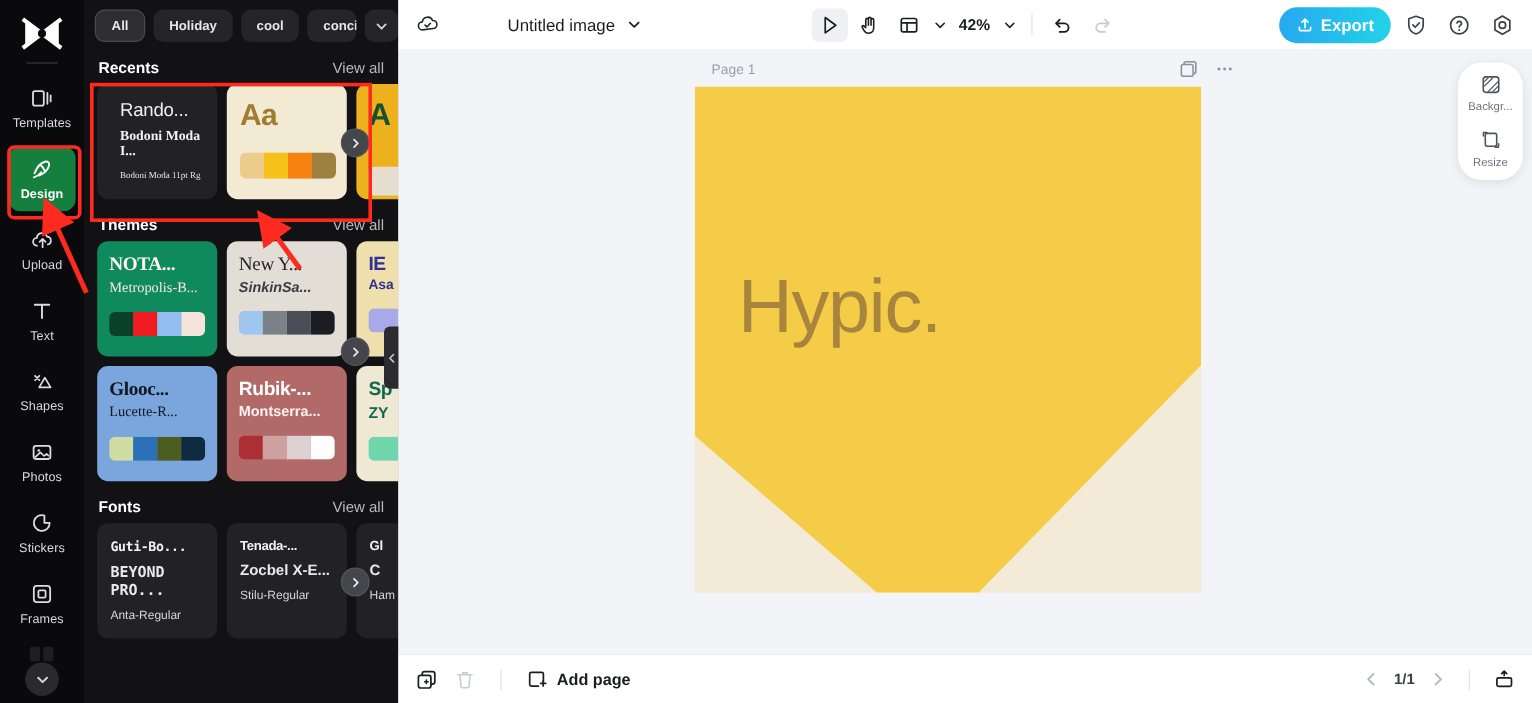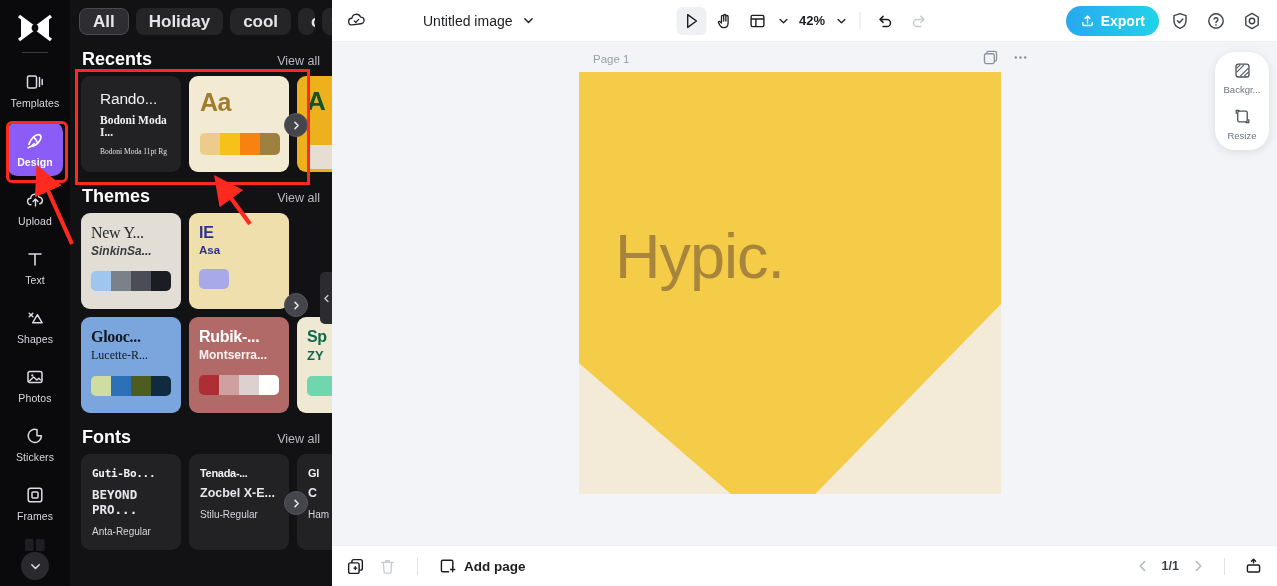--- a/index.html
+++ b/index.html
@@ -19,21 +19,21 @@
   }
   .rail-logo { margin-top: 10px; width: 46px; height: 36px; display:flex; align-items:center; justify-content:center; }
   .rail-divider { width: 26px; height: 1px; background: #3a3a3e; margin: 6px 0 10px; }
   .rail-item {
     width: 56px; height: 54px; border-radius: 10px;
     display: flex; flex-direction: column; align-items: center; justify-content: center;
     gap: 4px; margin-bottom: 5px; cursor: pointer;
   }
   .rail-item .ric { width: 22px; height: 22px; display:flex; align-items:center; justify-content:center; }
   .rail-item .rlb { font-size: 10.5px; color: #d8d8dd; letter-spacing: .1px; }
-  .rail-item.active { background: #8b5cf6; }
+  .rail-item.active { background: #15803d; }
   .rail-item.active .rlb { color: #ffffff; font-weight: 700; }
   .rail-more {
     width: 28px; height: 28px; border-radius: 50%;
     background: #2a2a2e; display:flex; align-items:center; justify-content:center;
     position: absolute; bottom: 6px; left: 21px;
   }
   .rail-peek { position:absolute; bottom: 34px; left: 24px; opacity:.45; }
 
   
   .hl-design {
@@ -41,33 +41,33 @@
     border: 3px solid #ff2a1f; border-radius: 6px; pointer-events: none; z-index: 12;
   }
 
   
   .panel {
     width: 262px; flex: 0 0 262px; height: 586px; background: #121214;
     position: relative; overflow: hidden;
   }
   .chips { display: flex; gap: 7px; padding: 8px 0 8px 9px; align-items: center; }
   .chip {
-    background: #252528; color: #e6e6ea; font-size: 17px; font-weight: 700;
+    background: #252528; color: #e6e6ea; font-size: 11px; font-weight: 700;
     border-radius: 8px; height: 27px; padding: 0 13px;
     display: flex; align-items: center; white-space: nowrap; cursor: pointer;
   }
   .chip.sel { background: #2e2e32; border: 1px solid #4a4a50; }
   .chip.cut { padding-right: 4px; max-width: 48px; overflow: hidden; }
   .chip.caret { padding: 0 8px; }
 
   .sec-head {
     display: flex; align-items: baseline; justify-content: space-between;
     padding: 6px 12px 6px 12px;
   }
-  .sec-title { color: #fff; font-size: 18px; font-weight: 700; }
+  .sec-title { color: #fff; font-size: 13px; font-weight: 700; }
   .sec-viewall { color: #b9b9c0; font-size: 12.5px; cursor: pointer; }
 
   .row { display: flex; gap: 8px; padding: 0 0 0 11px; }
   .card {
     width: 100px; height: 96px; border-radius: 9px; overflow: hidden;
     flex: 0 0 100px; position: relative; cursor: pointer;
   }
 
   
   .rc-dark { background: #222225; padding: 14px 9px 0 19px; }
@@ -359,20 +359,30 @@
             </svg>
         </span>
       </div>
     </div>
 
     <div class="sec-head" style="padding-top:14px;">
       <div class="sec-title">Themes</div>
       <div class="sec-viewall">View all</div>
     </div>
     <div class="row" style="position:relative;">
+      <div class="card th th-a">
+        <div class="t1">NOTA...</div>
+        <div class="t2">Metropolis-B...</div>
+        <div class="sw">
+            <i style="background:#0a3f28"></i>
+            <i style="background:#ef1d22"></i>
+            <i style="background:#94bdf2"></i>
+            <i style="background:#f5e4dc"></i>
+          </div>
+      </div>
       <div class="card th th-b">
         <div class="t1">New Y...</div>
         <div class="t2">SinkinSa...</div>
         <div class="sw">
             <i style="background:#9ec6ee"></i>
             <i style="background:#7b8188"></i>
             <i style="background:#4a4d55"></i>
             <i style="background:#1b1d22"></i>
           </div>
       </div>

